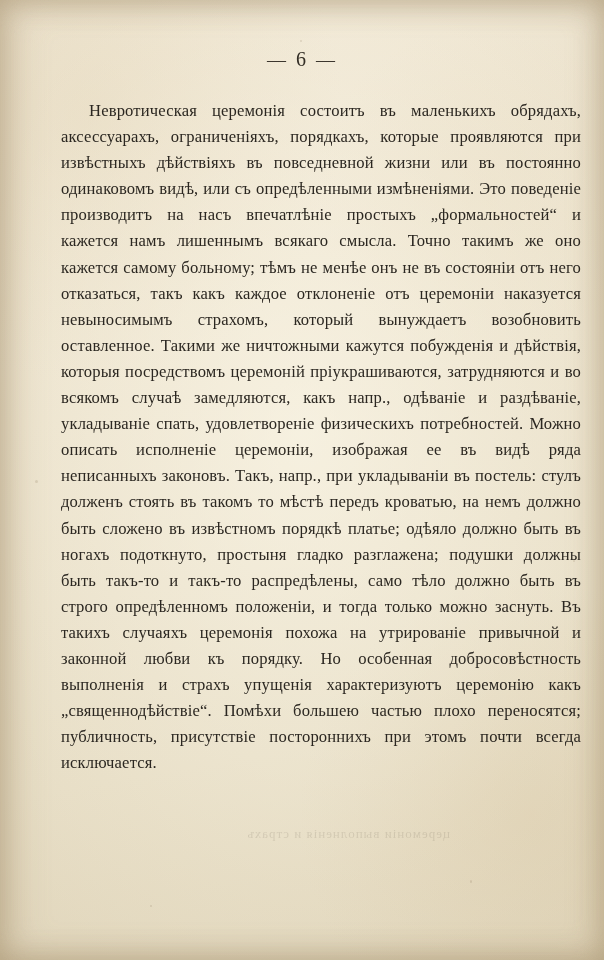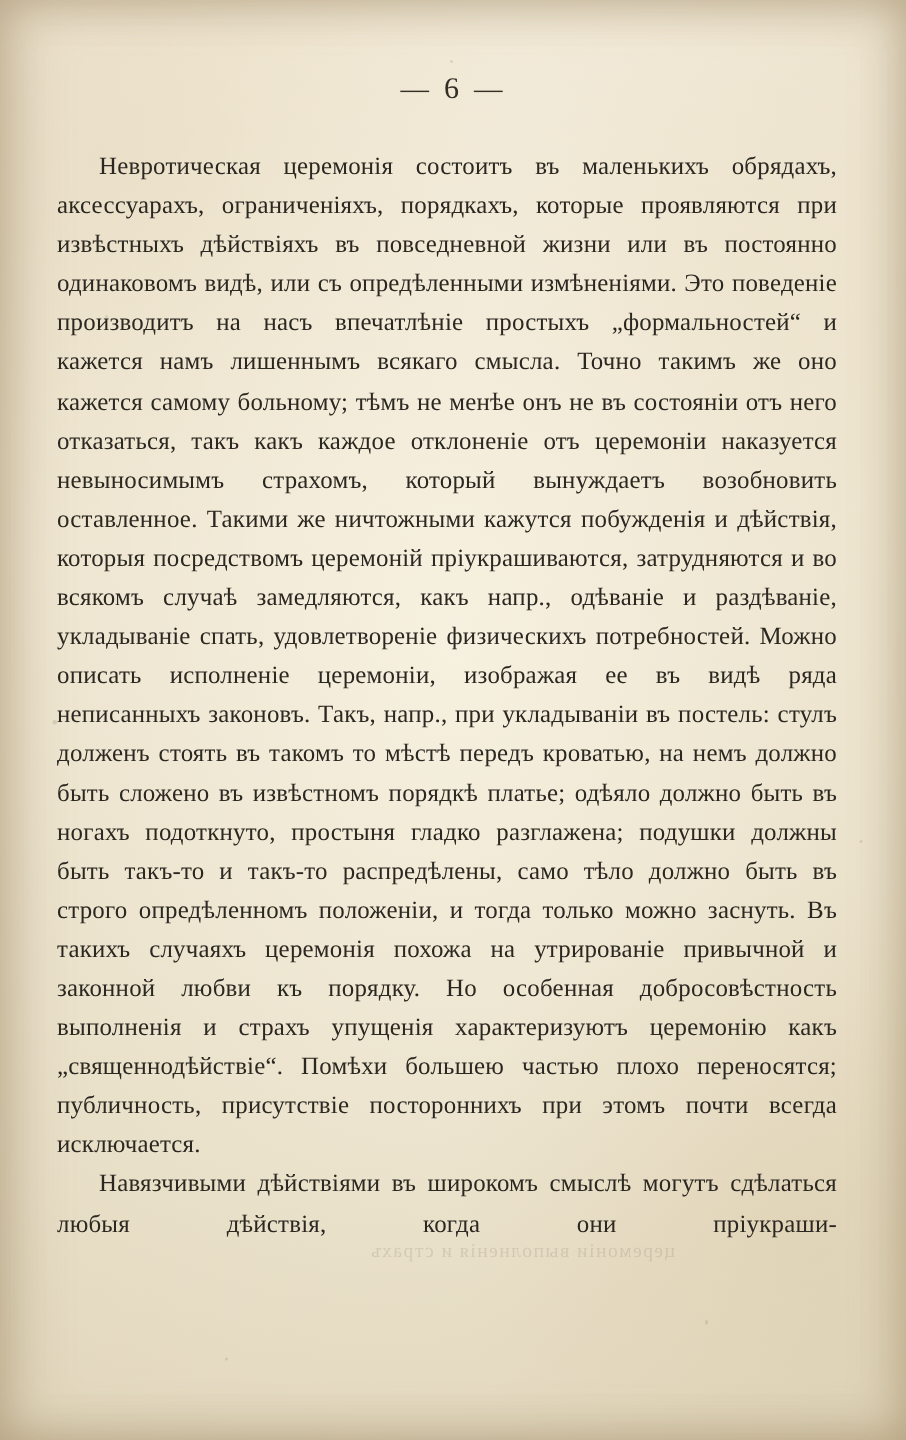--- a/index.html
+++ b/index.html
@@ -53,21 +53,21 @@
     color: #332e26;
   }
   .folio .dash {
     display: inline-block;
     padding: 0 8px;
     font-size: 19px;
   }
   .body-text {
     position: absolute;
     top: 98px;
-    left: 38px;
+    left: 61px;
     width: 520px;
   }
   p.para {
     margin: 0 0 0 0;
     text-align: justify;
     text-align-last: left;
     text-justify: inter-word;
     font-size: 16.6px;
     line-height: 26.1px;
     letter-spacing: 0.15px;
@@ -108,18 +108,17 @@
   <div class="speck" style="left:35px;top:480px;width:3px;height:3px;"></div>
   <div class="speck" style="left:573px;top:560px;width:2px;height:2px;"></div>
   <div class="speck" style="left:300px;top:40px;width:2px;height:2px;"></div>
 
   <div class="folio">
     <span class="dash">—</span><span>6</span><span class="dash">—</span>
   </div>
 
   <div class="body-text">
     <p class="para">Невротическая церемонія состоитъ въ маленькихъ обрядахъ, аксессуарахъ, ограниченіяхъ, порядкахъ, которые проявляются при извѣстныхъ дѣйствіяхъ въ повседневной жизни или въ постоянно одинаковомъ видѣ, или съ опредѣленными измѣненіями. Это поведеніе производитъ на насъ впечатлѣніе простыхъ „формальностей“ и кажется намъ лишеннымъ всякаго смысла. Точно такимъ же оно кажется самому больному; тѣмъ не менѣе онъ не въ состояніи отъ него отказаться, такъ какъ каждое отклоненіе отъ церемоніи наказуется невыносимымъ страхомъ, который вынуждаетъ возобновить оставленное. Такими же ничтожными кажутся побужденія и дѣйствія, которыя посредствомъ церемоній пріукрашиваются, затрудняются и во всякомъ случаѣ замедляются, какъ напр., одѣваніе и раздѣваніе, укладываніе спать, удовлетвореніе физическихъ потребностей. Можно описать исполненіе церемоніи, изображая ее въ видѣ ряда неписанныхъ законовъ. Такъ, напр., при укладываніи въ постель: стулъ долженъ стоять въ такомъ то мѣстѣ передъ кроватью, на немъ должно быть сложено въ извѣстномъ порядкѣ платье; одѣяло должно быть въ ногахъ подоткнуто, простыня гладко разглажена; подушки должны быть такъ-то и такъ-то распредѣлены, само тѣло должно быть въ строго опредѣленномъ положеніи, и тогда только можно заснуть. Въ такихъ случаяхъ церемонія похожа на утрированіе привычной и законной любви къ порядку. Но особенная добросовѣстность выполненія и страхъ упущенія характеризуютъ церемонію какъ „священнодѣйствіе“. Помѣхи большею частью плохо переносятся; публичность, присутствіе постороннихъ при этомъ почти всегда исключается.</p>
-    <p class="para last">Навязчивыми дѣйствіями въ широкомъ смыслѣ могутъ сдѣлаться любыя дѣйствія, когда они пріукраши-</p>
   </div>
 
   <div class="bleed">церемоніи выполненія и страхъ</div>
 
 </div>
 
 </body></html>

